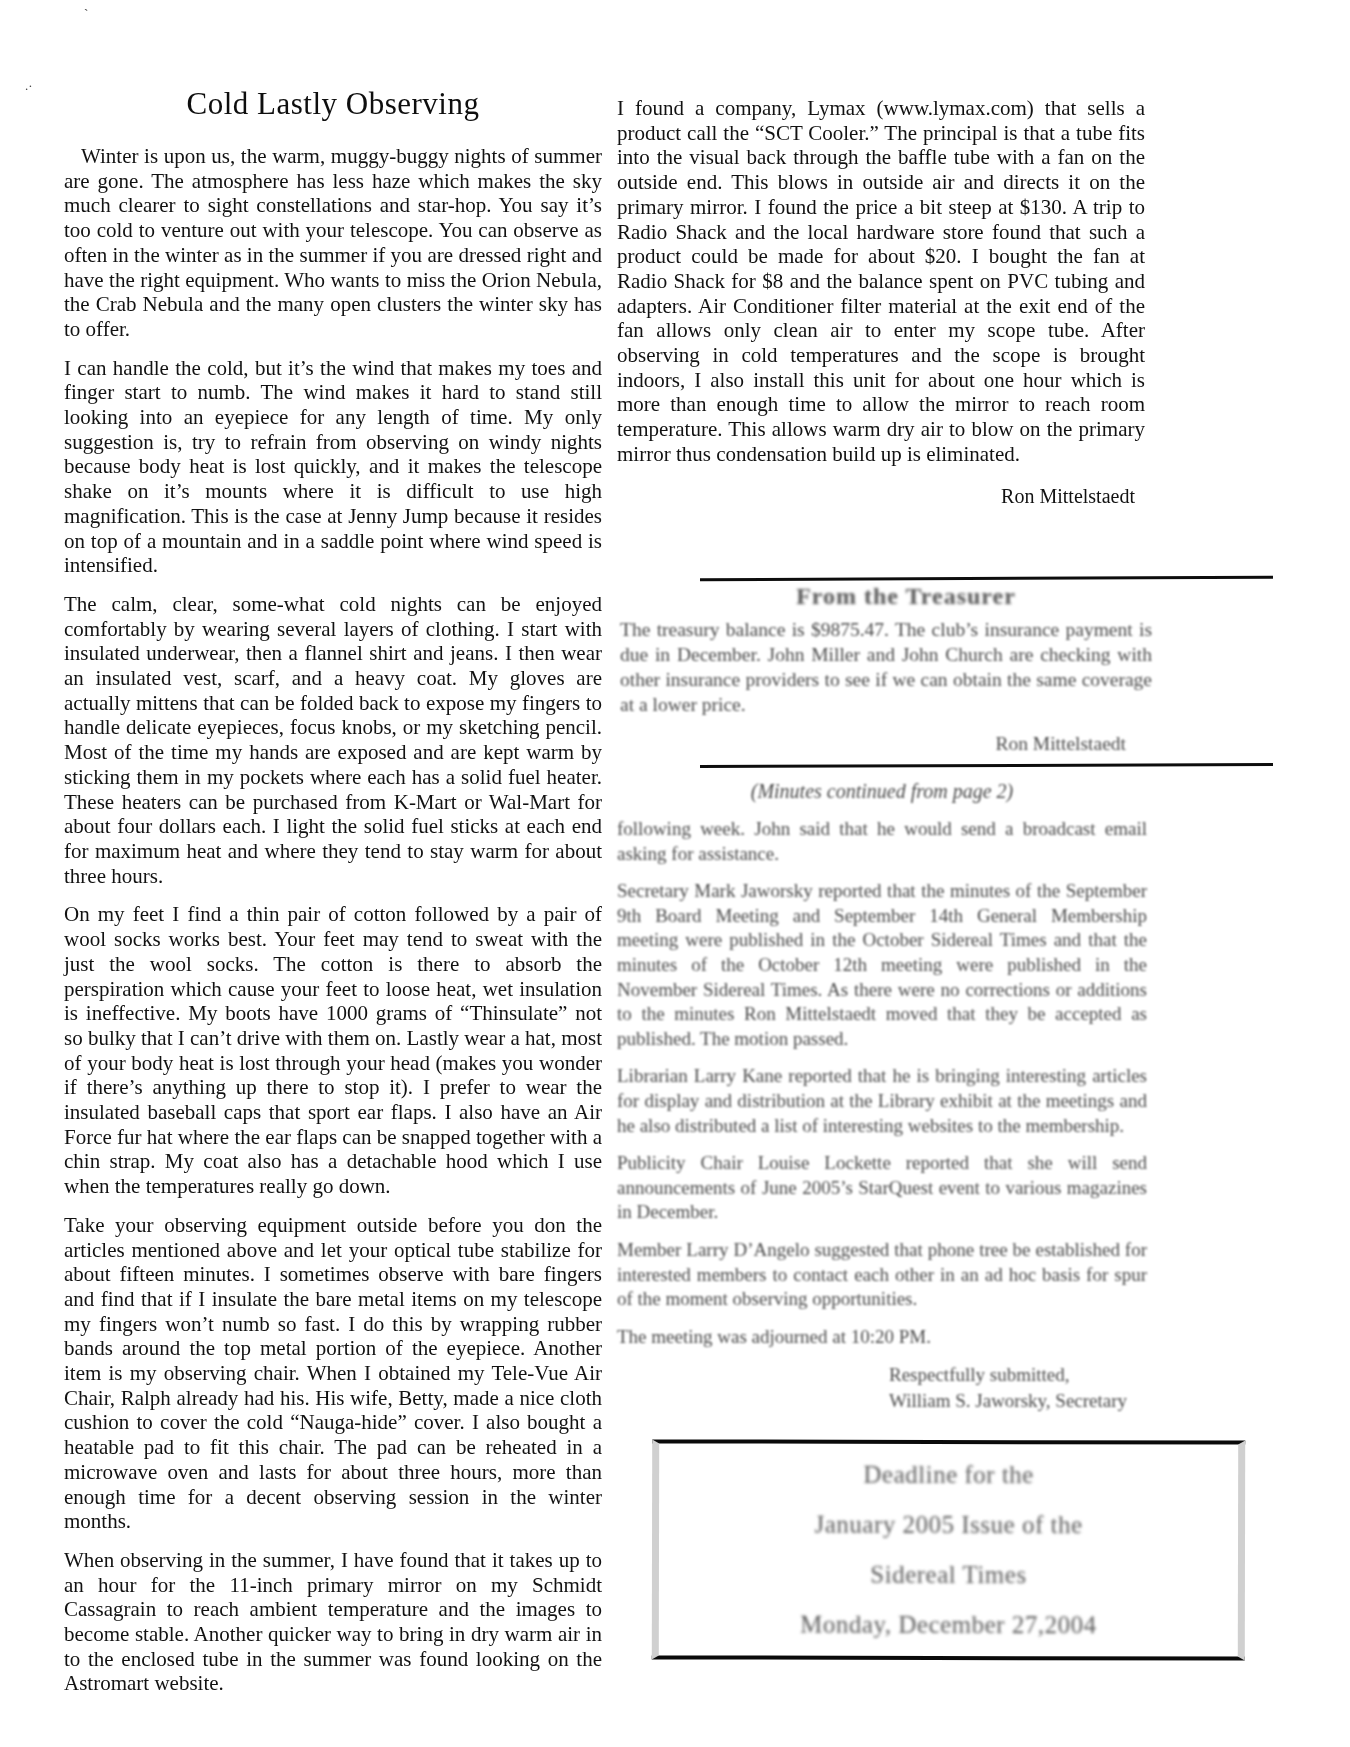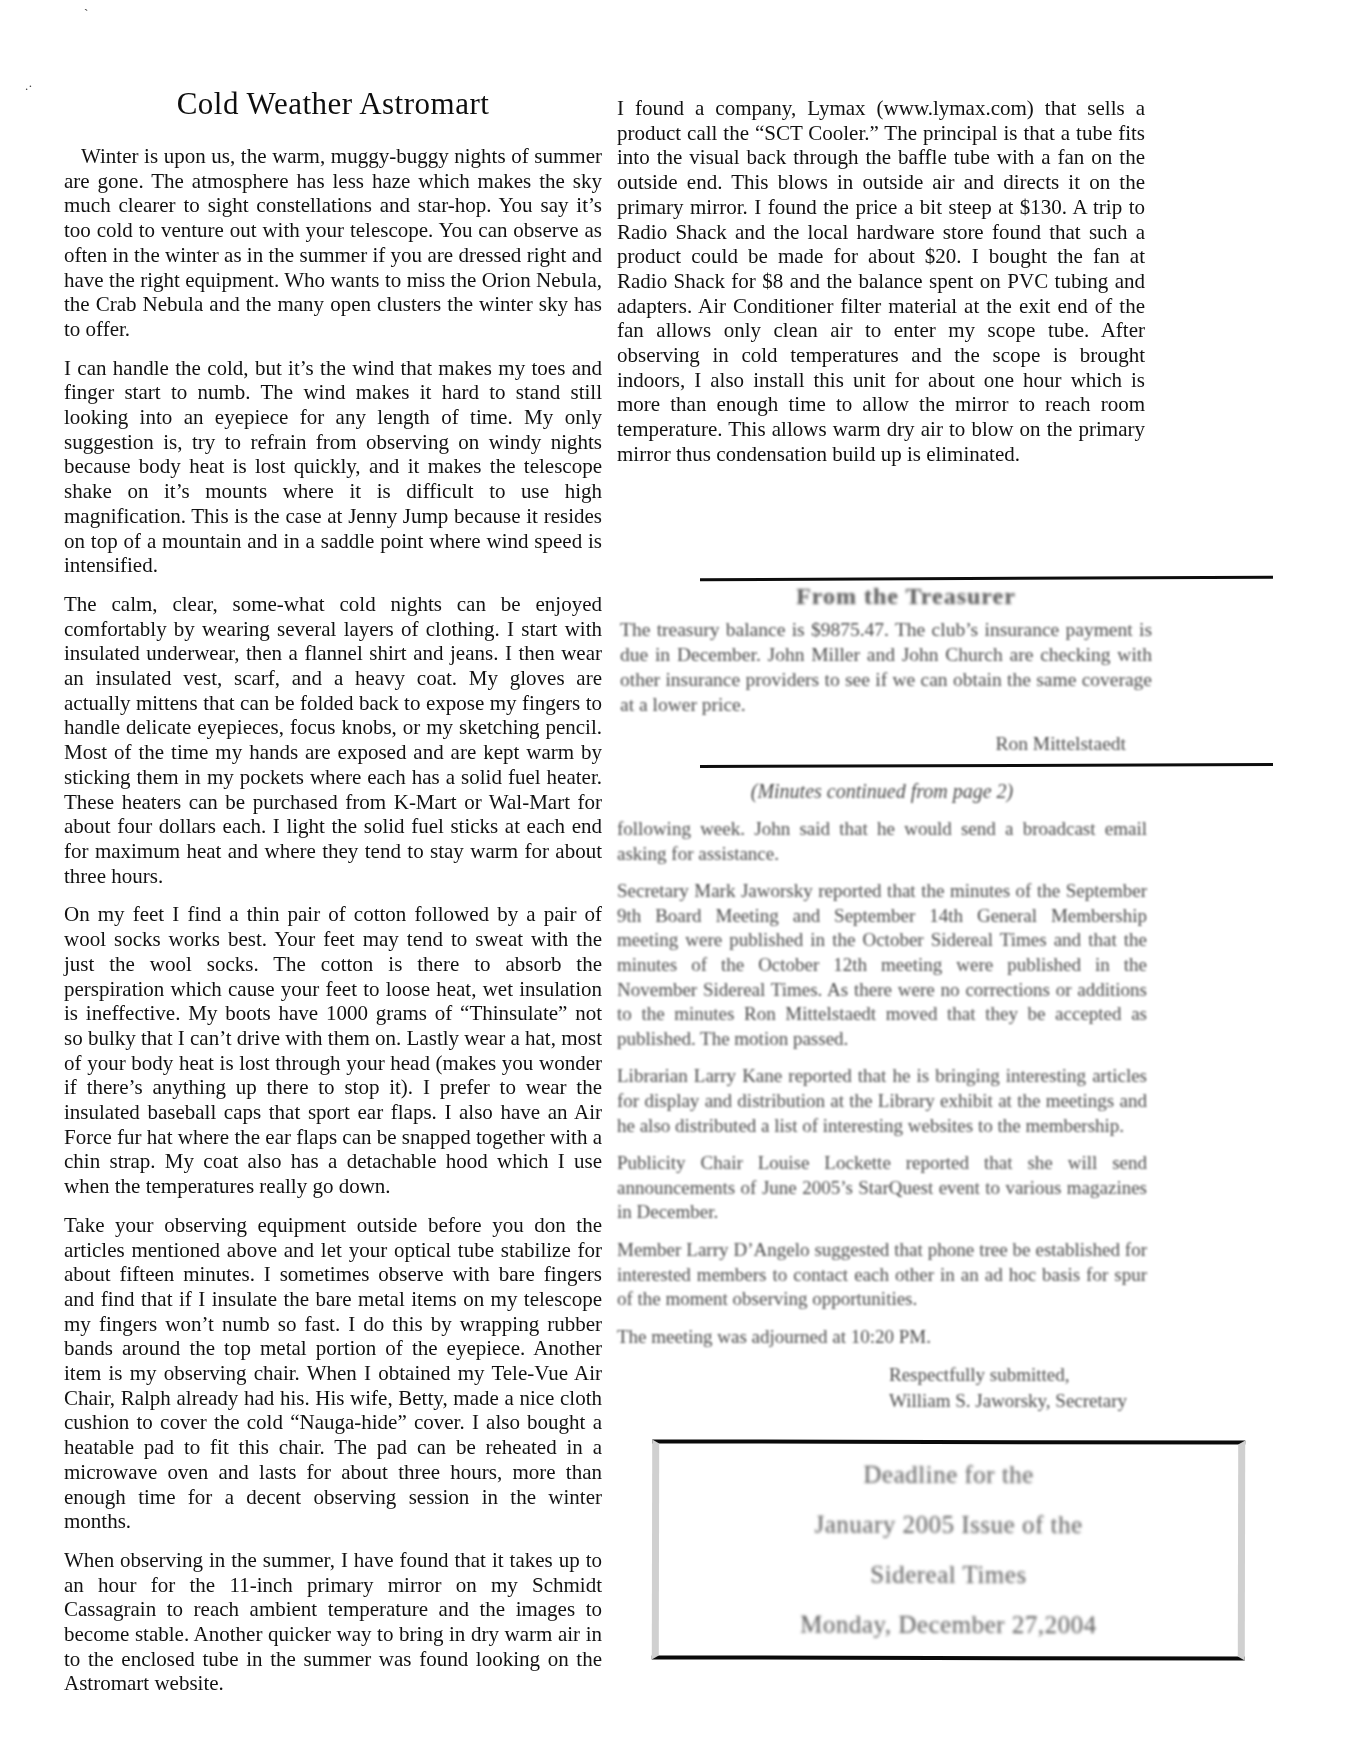--- a/index.html
+++ b/index.html
@@ -67,31 +67,32 @@
     filter:blur(1.4px);letter-spacing:.5px;
   }
 </style>
 </head>
 <body>
 
 <span class="artifact" style="left:84px;top:6px;">ˋ</span>
 <span class="artifact" style="left:25px;top:78px;">.·</span>
 
 <div class="left-col">
-  <h1 class="article-title">Cold Weather Astromart</h1>
+  <h1 class="article-title">Cold Lastly Observing</h1>
   <p class="body-par indent">Winter is upon us, the warm, muggy-buggy nights of summer are gone. The atmosphere has less haze which makes the sky much clearer to sight constellations and star-hop. You say it’s too cold to venture out with your telescope. You can observe as often in the winter as in the summer if you are dressed right and have the right equipment. Who wants to miss the Orion Nebula, the Crab Nebula and the many open clusters the winter sky has to offer.</p>
   <p class="body-par">I can handle the cold, but it’s the wind that makes my toes and finger start to numb. The wind makes it hard to stand still looking into an eyepiece for any length of time. My only suggestion is, try to refrain from observing on windy nights because body heat is lost quickly, and it makes the telescope shake on it’s mounts where it is difficult to use high magnification.  This is the case at Jenny Jump because it resides on top of a mountain and in a saddle point where wind speed is intensified.</p>
   <p class="body-par">The calm, clear, some-what cold nights can be enjoyed comfortably by wearing several layers of clothing. I start with insulated underwear, then a flannel shirt and jeans. I then wear an insulated vest, scarf, and a heavy coat. My gloves are actually mittens that can be folded back to expose my fingers to handle delicate eyepieces, focus knobs, or my sketching pencil. Most of the time my hands are exposed and are kept warm by sticking them in my pockets where each has a solid fuel heater. These heaters can be purchased from K-Mart or Wal-Mart for about four dollars each. I light the solid fuel sticks at each end for maximum heat and where they tend to stay warm for about three hours.</p>
   <p class="body-par">On my feet I find a thin pair of cotton followed by a pair of wool socks works best. Your feet may tend to sweat with the just the wool socks. The cotton is there to absorb the perspiration which cause your feet to loose heat, wet insulation is ineffective. My boots have 1000 grams of “Thinsulate” not so bulky that I can’t drive with them on.  Lastly wear a hat, most of your body heat is lost through your head (makes you wonder if there’s anything up there to stop it). I prefer to wear the insulated baseball caps that sport ear flaps.  I also have an Air Force fur hat where the ear flaps can be snapped together with a chin strap. My coat also has a detachable hood which I use when the temperatures really go down.</p>
   <p class="body-par">Take your observing equipment outside before you don the articles mentioned above and let your optical tube stabilize for about fifteen minutes. I sometimes observe with bare fingers and find that if I insulate the bare  metal items on my telescope my fingers won’t numb so fast. I do this by wrapping rubber bands around the top metal portion of the eyepiece. Another item is my observing chair. When I obtained my Tele-Vue Air Chair, Ralph already had his. His wife, Betty, made a nice cloth cushion to cover the cold “Nauga-hide” cover. I also bought a heatable pad to fit this chair. The pad can be reheated in a microwave oven and lasts for about three hours, more than enough time for a decent observing session in the winter months.</p>
   <p class="body-par">When observing in the summer, I have found that it takes up to an hour for the 11-inch primary mirror on my Schmidt Cassagrain to reach ambient temperature and the images to become stable. Another quicker way to bring in dry warm air in to the enclosed tube in the summer was found looking on the Astromart website.</p>
 </div>
 
 <div class="right-col">
   <p class="body-par">I found a company, Lymax (www.lymax.com) that sells a product call the “SCT Cooler.” The principal is that a tube fits into the visual back through the baffle tube with a fan on the outside end. This blows in outside air and directs it on the primary mirror. I found the price a bit steep at $130. A trip to Radio Shack and the local hardware store found that such a product could be made for about $20. I bought the fan at Radio Shack for $8 and the balance spent on PVC tubing and adapters. Air Conditioner filter material at the exit end of the fan allows only clean air to enter my scope tube. After observing in cold temperatures and the scope is brought indoors, I also install this unit for about one hour which is more than enough time to allow the mirror to reach room temperature. This allows warm dry air to blow on the primary mirror thus condensation build up is eliminated.</p>
+  <div class="byline">Ron Mittelstaedt</div>
 </div>
 
 <div class="sep sep1"></div>
 <div class="treasurer">
   <div class="treasurer-heading">From the Treasurer</div>
   <p class="treasurer-body blurred">The treasury balance is $9875.47. The club’s insurance payment is due in December. John Miller and John Church are checking with other insurance providers to see if we can obtain the same coverage at a lower price.</p>
   <div class="treasurer-sig blurred">Ron Mittelstaedt</div>
 </div>
 <div class="sep sep2"></div>
 

